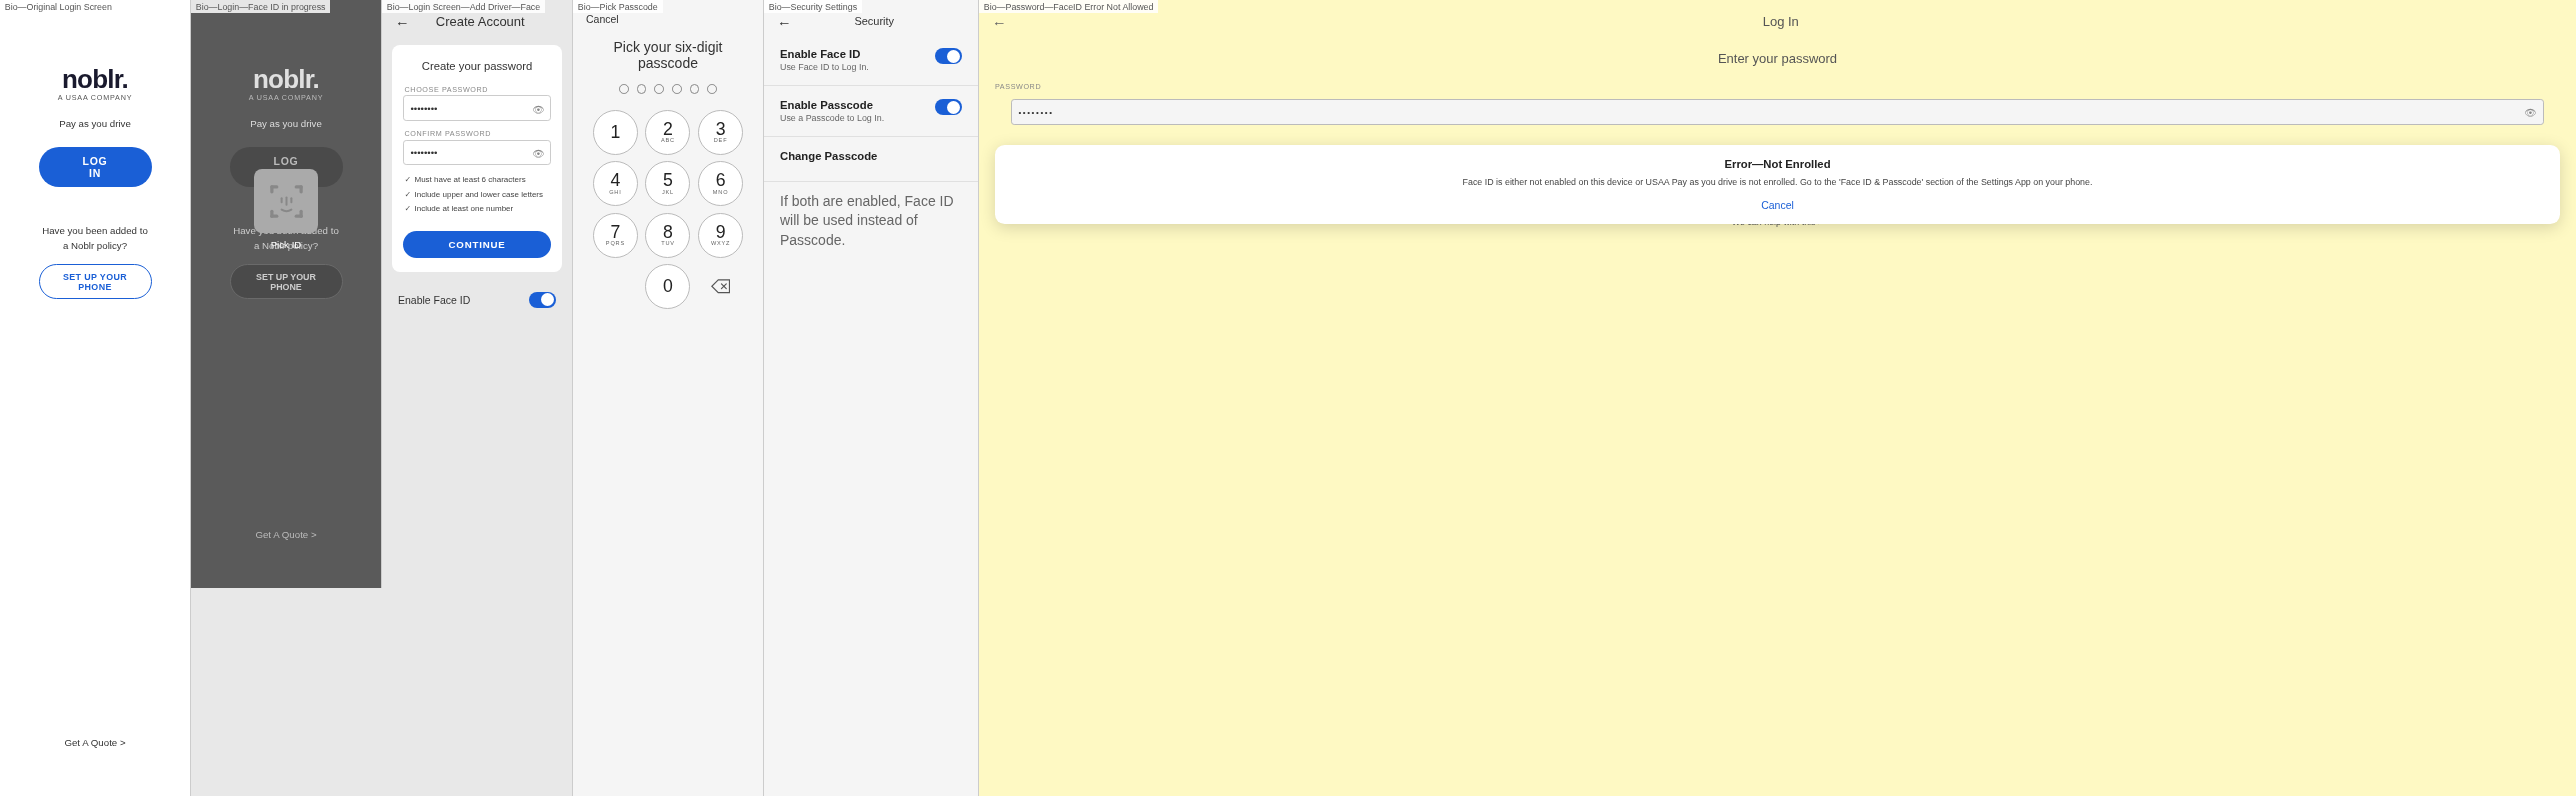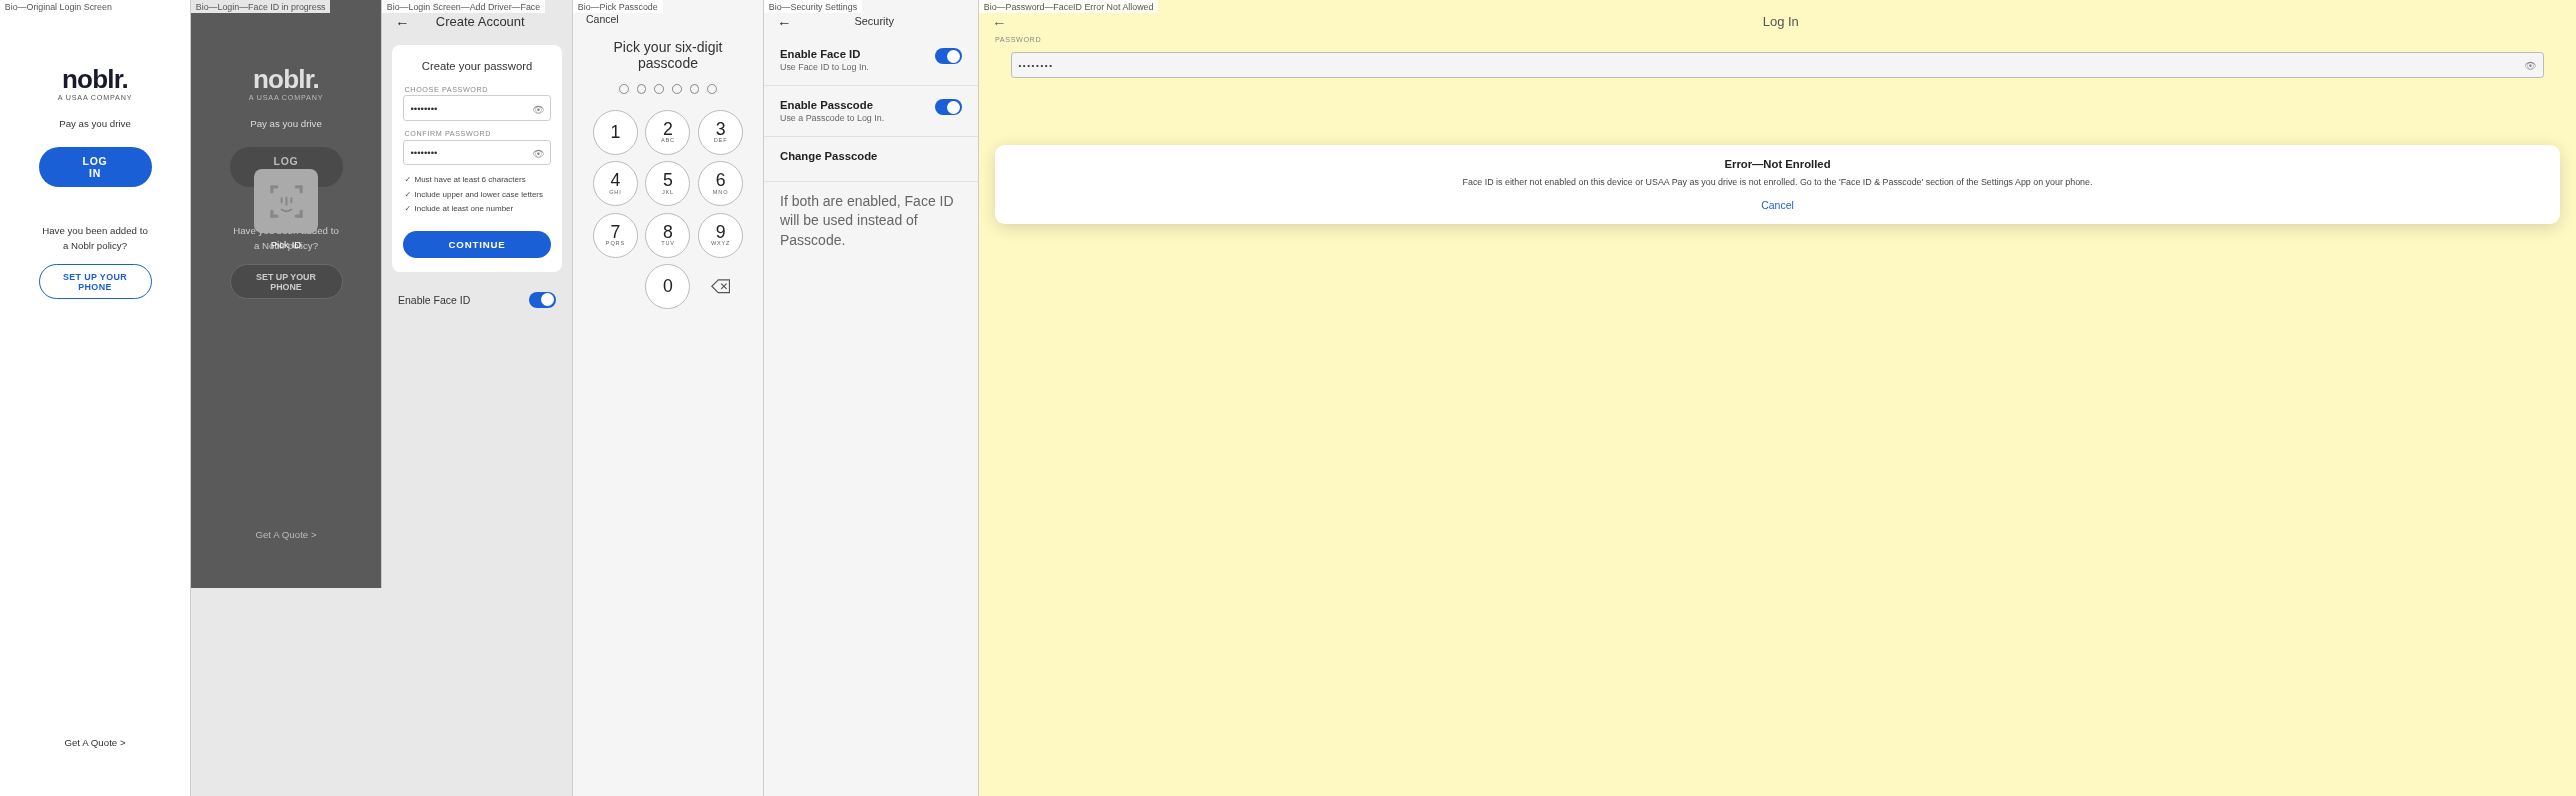--- a/index.html
+++ b/index.html
@@ -838,20 +838,21 @@
     <div class="security-note">If both are enabled, Face ID will be used instead of Passcode.</div>
   </div>
 </div>
 
 <div class="screen screen-6">
   <span class="screen-label">Bio—Password—FaceID Error Not Allowed</span>
   <div class="top-bar">
     <span class="back-arrow" style="color:#666;">←</span>
     <span class="screen-6-title">Log In</span>
   </div>
+  <div class="enter-password-text">Enter your password</div>
   <div style="padding: 0 16px; margin-bottom: 6.4px;">
     <div style="font-size: 7.2px; color: #888; letter-spacing: 0.6px; margin-bottom: 1.6px;">PASSWORD</div>
     <div class="password-input-wrap">
       <span class="password-dots">••••••••</span>
       <span class="eye-icon-small">👁</span>
     </div>
   </div>
   <div class="error-modal">
     <div class="error-title">Error—Not Enrolled</div>
     <div class="error-body">Face ID is either not enabled on this device or USAA Pay as you drive is not enrolled. Go to the 'Face ID &amp; Passcode' section of the Settings App on your phone.</div>

